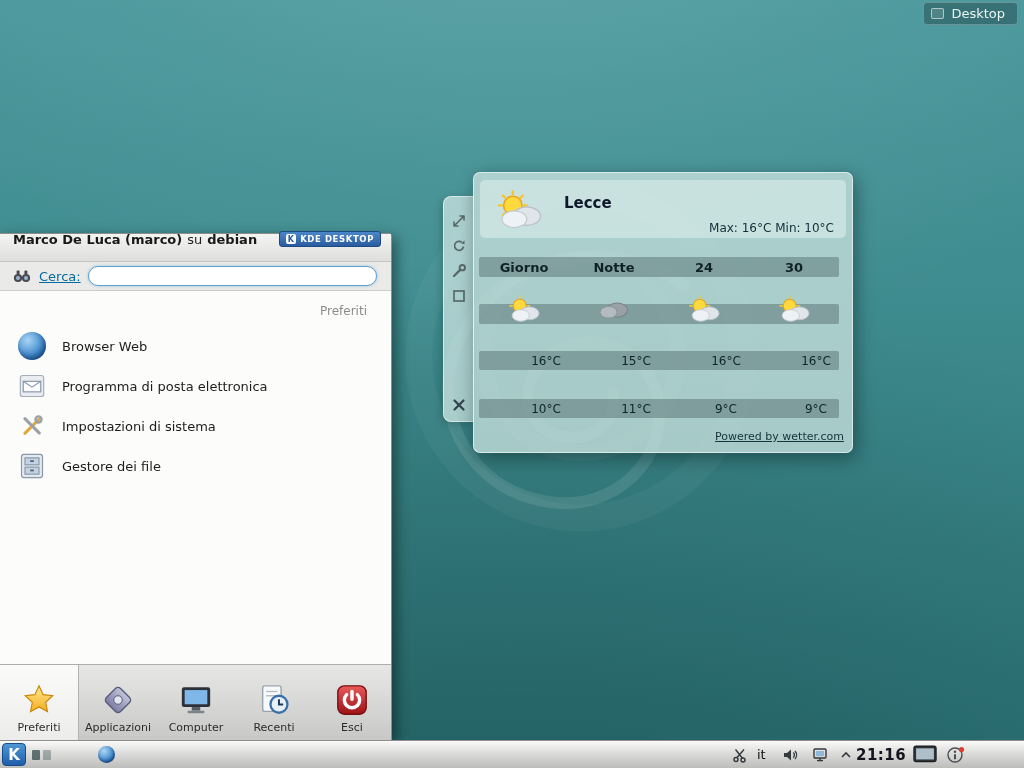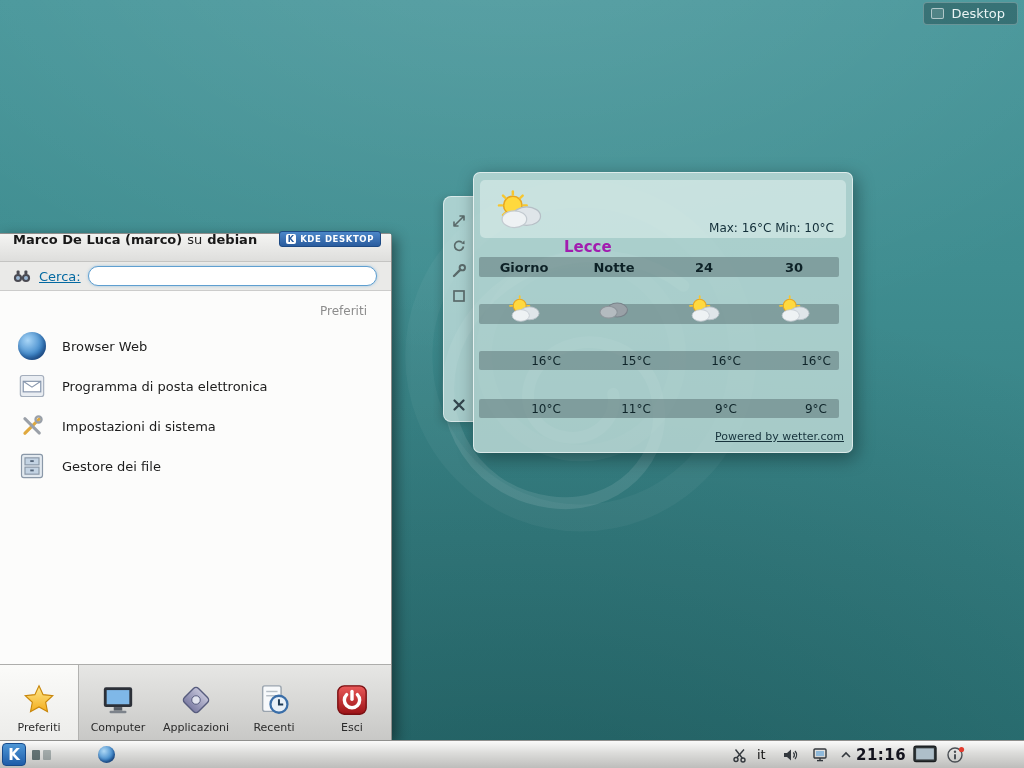--- a/index.html
+++ b/index.html
@@ -38,21 +38,21 @@
   .weather {
     left:473px; top:172px; width:380px; height:281px;
     background:rgba(198,224,221,0.78);
     border:1px solid rgba(255,255,255,0.6); border-radius:7px;
     box-shadow:3px 5px 18px rgba(0,10,10,0.4);
   }
   .w-head {
     position:absolute; left:6px; right:6px; top:7px; height:58px;
     background:rgba(240,250,249,0.42); border-radius:5px;
   }
-  .w-city { position:absolute; left:84px; top:14px; font-size:15px; font-weight:bold; color:#a21caf;margin-top:44px; }
+  .w-city { position:absolute; left:84px; top:14px; font-size:15px; font-weight:bold; color:#0f172a; }
   .w-minmax { position:absolute; right:12px; top:41px; font-size:12px; color:#122e38; }
   .w-bigicon { position:absolute; left:12px; top:10px; }
   .w-band {
     position:absolute; left:5px; right:13px; height:20px;
     background:rgba(88,112,114,0.5); border-radius:2px;
     display:flex; align-items:center;
   }
   .w-band .cell { flex:1; text-align:center; }
   .w-cols { top:84px; }
   .w-cols .cell { font-size:13px; font-weight:bold; color:#0d2126; }
@@ -338,39 +338,39 @@
           <stop offset="0" stop-color="#ffe98e"></stop>
               <stop offset="1" stop-color="#f3ad1d"></stop>
             </linearGradient>
           </defs>
         <path d="M12 2 l2.9 6.2 6.8 0.8 -5 4.6 1.3 6.7 -6 -3.4 -6 3.4 1.3 -6.7 -5 -4.6 6.8 -0.8 z" fill="url(#stargrad)" stroke="#c8860a" stroke-width="0.8"></path>
       </svg>
       <span class="tlabel">Preferiti</span>
     </div>
     <div class="k-tab">
       <svg width="34" height="34" viewBox="0 0 24 24">
-        <rect x="2" y="3" width="20" height="14" rx="1.5" fill="#2c3038"></rect>
-        <rect x="4" y="5" width="16" height="10" fill="#7fb8e8"></rect>
-        <rect x="9" y="17" width="6" height="2.5" fill="#565c64"></rect>
-        <rect x="6" y="19.5" width="12" height="1.9" rx="0.9" fill="#7d838b"></rect>
-      </svg>
-      <span class="tlabel">Computer</span>
-    </div>
-    <div class="k-tab">
-      <svg width="34" height="34" viewBox="0 0 24 24">
         <defs>
             <linearGradient id="appgrad" x1="0" y1="0" x2="0" y2="1">
           <stop offset="0" stop-color="#c3c3d8"></stop>
               <stop offset="1" stop-color="#7d7da4"></stop>
             </linearGradient>
           </defs>
         <rect x="5" y="5" width="14" height="14" rx="2.5" transform="rotate(45 12 12)" fill="url(#appgrad)" stroke="#575c7d"></rect>
         <circle cx="12" cy="12" r="3" fill="#e2e4ee" stroke="#575c7d" stroke-width="0.7"></circle>
       </svg>
       <span class="tlabel">Applicazioni</span>
+    </div>
+    <div class="k-tab">
+      <svg width="34" height="34" viewBox="0 0 24 24">
+        <rect x="2" y="3" width="20" height="14" rx="1.5" fill="#2c3038"></rect>
+        <rect x="4" y="5" width="16" height="10" fill="#7fb8e8"></rect>
+        <rect x="9" y="17" width="6" height="2.5" fill="#565c64"></rect>
+        <rect x="6" y="19.5" width="12" height="1.9" rx="0.9" fill="#7d838b"></rect>
+      </svg>
+      <span class="tlabel">Computer</span>
     </div>
     <div class="k-tab">
       <svg width="34" height="34" viewBox="0 0 24 24">
         <rect x="4" y="2" width="13" height="18" rx="1.5" fill="#f7f9fb" stroke="#9aa4ae"></rect>
         <line x1="6.5" y1="6" x2="14.5" y2="6" stroke="#b5bec6"></line>
         <line x1="6.5" y1="9" x2="14.5" y2="9" stroke="#b5bec6"></line>
         <circle cx="15.5" cy="15" r="6" fill="#e8f0f8" stroke="#3a6ea8" stroke-width="1.6"></circle>
         <path d="M15.5 11.5 v3.6 h3" stroke="#1e3a55" fill="none" stroke-width="1.4"></path>
       </svg>
       <span class="tlabel">Recenti</span>

